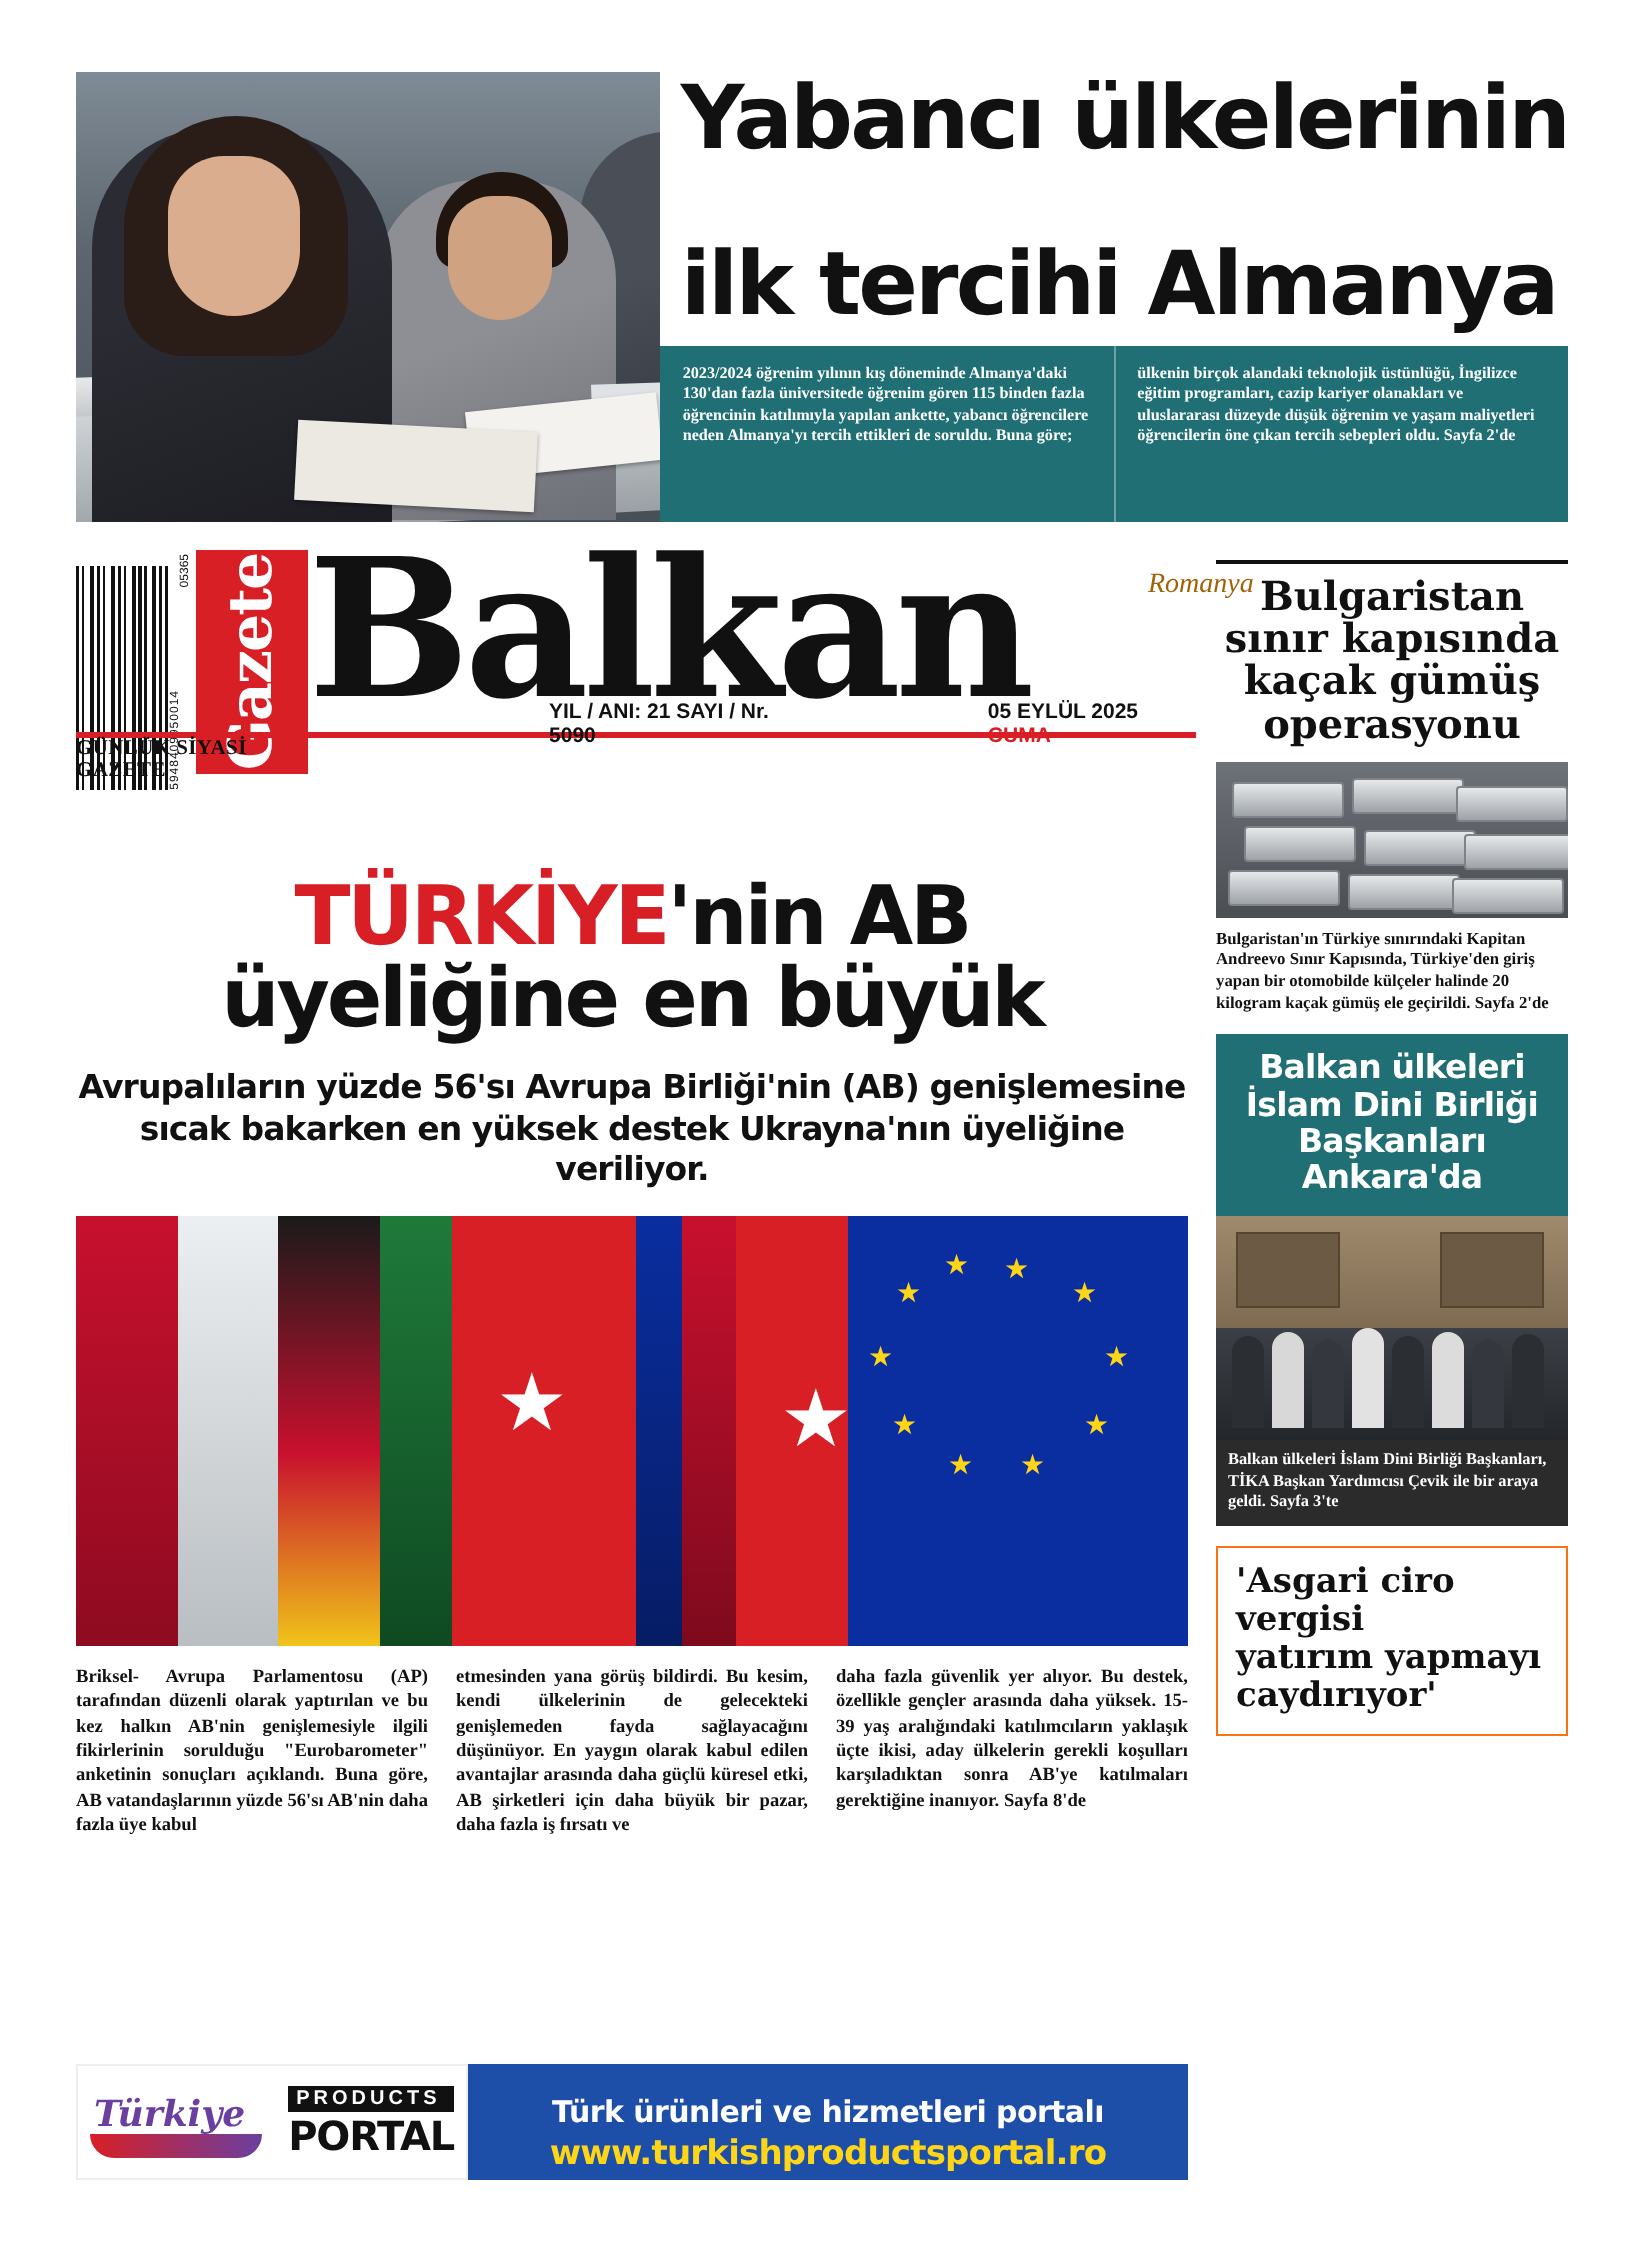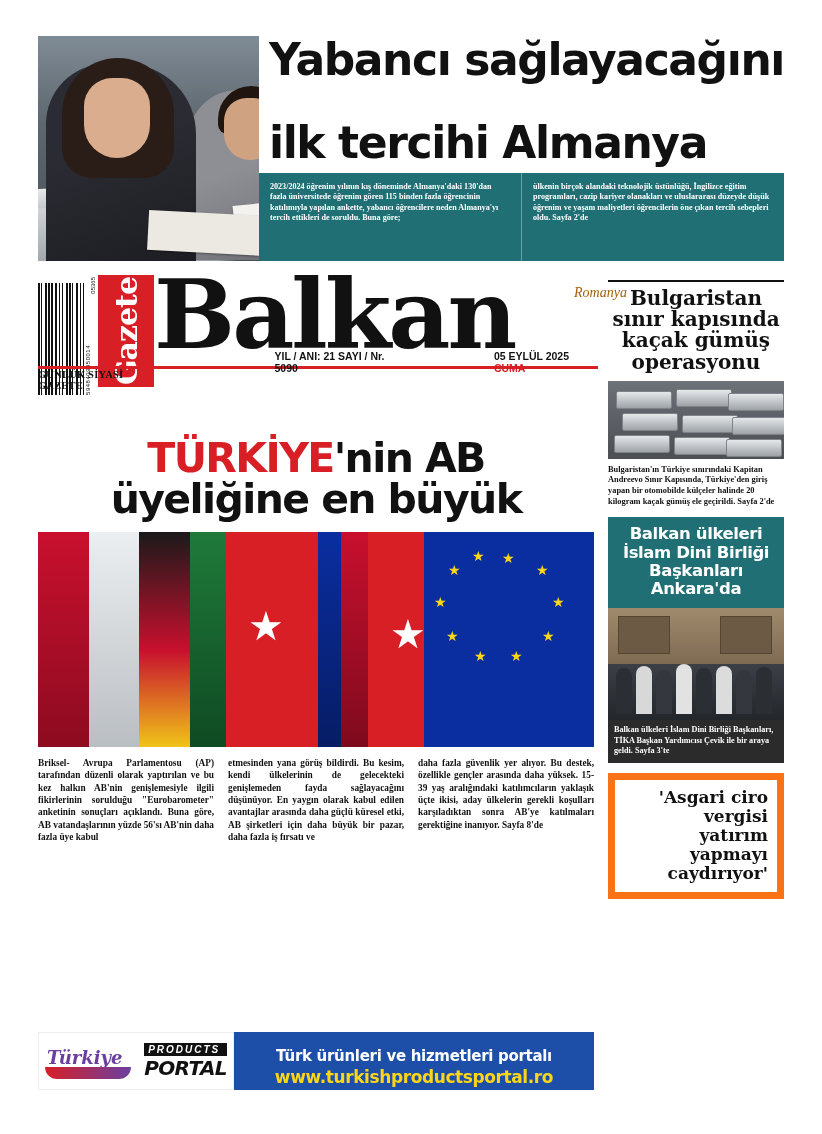--- a/index.html
+++ b/index.html
@@ -280,23 +280,22 @@
   }
   .rail-cap-dark {
     background: #2b2b2b; color: #fff;
     font-family: "Liberation Serif", serif;
     font-size: 8.2px; line-height: 1.3;
     padding: 5px 6px 6px 6px;
     font-weight: 700;
   }
   .rail-box3 {
     margin-top: 10px;
-    border: 7px solid #f97316;
+    border: 1px solid #f97316;
     padding: 8px 9px 9px 9px;
-    text-align: right;
   }
   .rail-box3 h3 {
     margin: 0;
     font-family: "DejaVu Serif", serif;
     font-weight: 700;
     font-size: 17px;
     line-height: 1.12;
     color: #111;
   }
 
@@ -382,21 +381,20 @@
     font-size: 18px; color: #6a3fa0;
   }
   .ad-logo .swoosh {
     position: absolute; left: 6px; top: 34px; width: 86px; height: 12px;
     background: linear-gradient(90deg,#d81f26,#6a3fa0);
     border-radius: 0 0 40px 40px;
   }
   .ad-logo .pp {
     position: absolute; right: 6px; top: 10px;
     text-align: left;
-    font-style: italic;
   }
   .ad-logo .pp .p1 {
     background: #111; color: #fff; font-size: 10px; font-weight: 700;
     padding: 1px 4px; letter-spacing: 2px;
   }
   .ad-logo .pp .p2 {
     font-family: "DejaVu Sans", sans-serif;
     font-weight: 900; font-size: 20px; color: #111; letter-spacing: -.6px;
   }
   .ad-blue {
@@ -443,21 +441,21 @@
       <div class="person1"></div>
       <div class="hair1"></div>
       <div class="face1"></div>
       <div class="paper3"></div>
       <div class="paper1"></div>
       <div class="paper2"></div>
     </div>
     <div class="tb-right">
       <div class="tb-headline">
         <h1>
-          <span>Yabancı sağlayacağını</span>
+          <span>Yabancı ülkelerinin</span>
           <span class="l2">ilk tercihi Almanya</span>
         </h1>
       </div>
       <div class="tb-cols">
         <div class="tb-col">2023/2024 öğrenim yılının kış döneminde Almanya'daki 130'dan fazla üniversitede öğrenim gören 115 binden fazla öğrencinin katılımıyla yapılan ankette, yabancı öğrencilere neden Almanya'yı tercih ettikleri de soruldu. Buna göre;</div>
         <div class="tb-col">ülkenin birçok alandaki teknolojik üstünlüğü, İngilizce eğitim programları, cazip kariyer olanakları ve uluslararası düzeyde düşük öğrenim ve yaşam maliyetleri öğrencilerin öne çıkan tercih sebepleri oldu. Sayfa 2'de</div>
       </div>
     </div>
   </div>
 
@@ -485,20 +483,24 @@
         </div>
       </div>
     </div>
   </div>
 
   <div class="lead">
     <h2>
       <span class="red">TÜRKİYE</span><span>'nin AB</span><br>
       <span>üyeliğine en büyük</span><br>
     </h2>
+    <p class="deck">
+      <span>Avrupalıların yüzde 56'sı Avrupa Birliği'nin (AB) genişlemesine</span><br>
+      <span>sıcak bakarken en yüksek destek Ukrayna'nın üyeliğine veriliyor.</span>
+    </p>
 
     <div class="lead-photo">
       <div class="flagwall">
         <div class="f" style="background:linear-gradient(180deg,#c8102e,#8d0b20)"></div>
         <div class="f" style="background:linear-gradient(180deg,#eceff1,#b9bec2)"></div>
         <div class="f" style="background:linear-gradient(180deg,#1a1a1a,#c8102e 55%,#f0c419)"></div>
         <div class="f" style="background:linear-gradient(180deg,#1f7a3a,#0f4a22)"></div>
         <div class="f" style="background:linear-gradient(180deg,#dfe3e6,#a9aeb2)"></div>
         <div class="f" style="background:linear-gradient(180deg,#0a2ea0,#061c64)"></div>
         <div class="f" style="background:linear-gradient(180deg,#c8102e,#7e0a1d)"></div>

